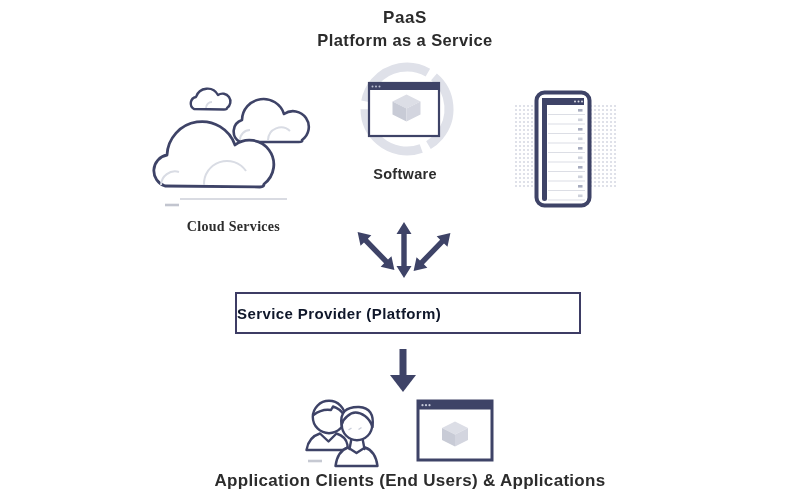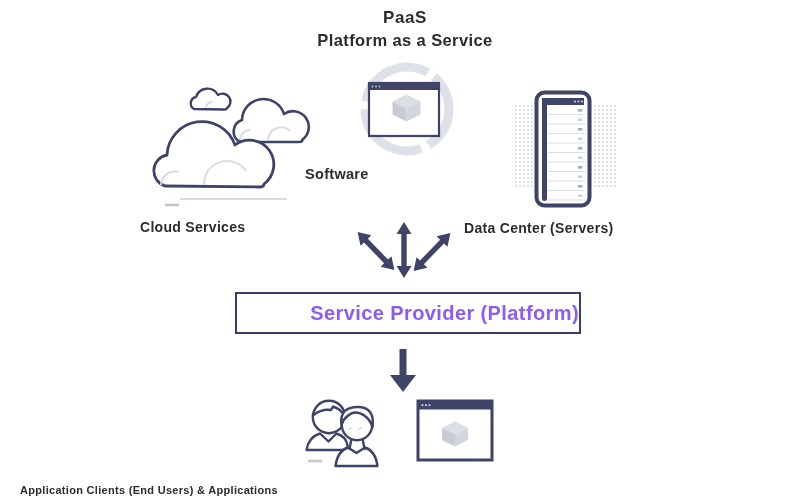--- a/index.html
+++ b/index.html
@@ -1,28 +1,28 @@
 <!DOCTYPE html>
 <html><head>
 <meta charset="utf-8">
 <style>
   html,body{margin:0;padding:0;background:#fff;}
   .canvas{position:relative;width:699px;height:500px;background:#ffffff;overflow:hidden;
           font-family:"Liberation Sans",sans-serif;}
   .title{position:absolute;left:0;top:8px;width:810px;text-align:center;color:#2b2b2b;}
   .title .l1{font-size:17px;font-weight:bold;letter-spacing:.6px;}
   .title .l2{font-size:16.5px;font-weight:bold;letter-spacing:.4px;margin-top:3px;}
-  .label{position:absolute;font-weight:bold;color:#2c2c2c;text-align:left;font-size:14px;letter-spacing:.3px;}
-  .lbl-cloud{left:140px;top:219px;width:155px;}
+  .label{position:absolute;font-weight:bold;color:#2c2c2c;text-align:center;font-size:14px;letter-spacing:.3px;}
+  .lbl-cloud{left:156px;top:219px;width:155px;font-family:Liberation Serif, serif;}
   .lbl-soft{left:305px;top:163px;width:200px;font-size:14.5px;line-height:22px;}
   .lbl-dc{left:464px;top:220px;width:200px;}
-  .lbl-clients{left:20px;top:484px;width:780px;font-size:11px;}
+  .lbl-clients{left:20px;top:471px;width:780px;font-size:17px;}
   .provider-box{position:absolute;left:235px;top:292px;width:342px;height:38px;
-                border:2.5px solid #3d3c64;background:#fff;display:flex;align-items:center;justify-content:flex-end;
-                font-size:20px;font-weight:bold;color:#8b5cf6;letter-spacing:.4px;}
+                border:2.5px solid #3d3c64;background:#fff;display:flex;align-items:center;justify-content:flex-start;
+                font-size:15px;font-weight:bold;color:#0f172a;letter-spacing:.4px;}
   .abs{position:absolute;}
   .dotpanel{position:absolute;background-image:radial-gradient(#dfe1e9 1px,transparent 1.1px);
             background-size:4px 4px;}
 </style>
 </head>
 <body>
 
 <div class="canvas">
 
   <div class="title">
@@ -95,21 +95,20 @@
       <rect x="44" y="38" width="4.5" height="2.6" fill="#a7acbf"></rect>
         <rect x="44" y="47.5" width="4.5" height="2.6" fill="#ced1db"></rect>
       <rect x="44" y="57" width="4.5" height="2.6" fill="#a7acbf"></rect>
         <rect x="44" y="66.5" width="4.5" height="2.6" fill="#ced1db"></rect>
       <rect x="44" y="76" width="4.5" height="2.6" fill="#a7acbf"></rect>
         <rect x="44" y="85.5" width="4.5" height="2.6" fill="#ced1db"></rect>
       <rect x="44" y="95" width="4.5" height="2.6" fill="#a7acbf"></rect>
         <rect x="44" y="104.5" width="4.5" height="2.6" fill="#ced1db"></rect>
     </g>
   </svg>
-  <div class="label lbl-dc">Data Center (Servers)</div>
 
   <svg class="abs" style="left:333px;top:220px" width="144" height="60" viewBox="0 0 144 60">
     <g fill="#3e4367">
       <path transform="translate(71,30) rotate(90)" d="M -28 0 L -16 -7.5 L -16 -2.7 L 16 -2.7 L 16 -7.5 L 28 0 L 16 7.5 L 16 2.7 L -16 2.7 L -16 7.5 Z"></path>
       <path transform="translate(43,31) rotate(46)" d="M -26.5 0 L -14.5 -7.5 L -14.5 -2.7 L 14.5 -2.7 L 14.5 -7.5 L 26.5 0 L 14.5 7.5 L 14.5 2.7 L -14.5 2.7 L -14.5 7.5 Z"></path>
       <path transform="translate(99,32) rotate(134)" d="M -26.5 0 L -14.5 -7.5 L -14.5 -2.7 L 14.5 -2.7 L 14.5 -7.5 L 26.5 0 L 14.5 7.5 L 14.5 2.7 L -14.5 2.7 L -14.5 7.5 Z"></path>
     </g>
   </svg>
 
   <div class="provider-box">

